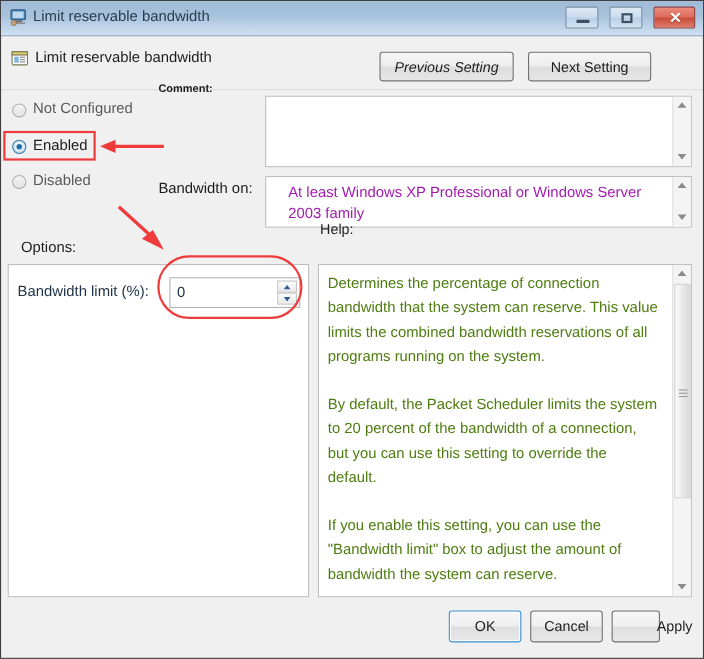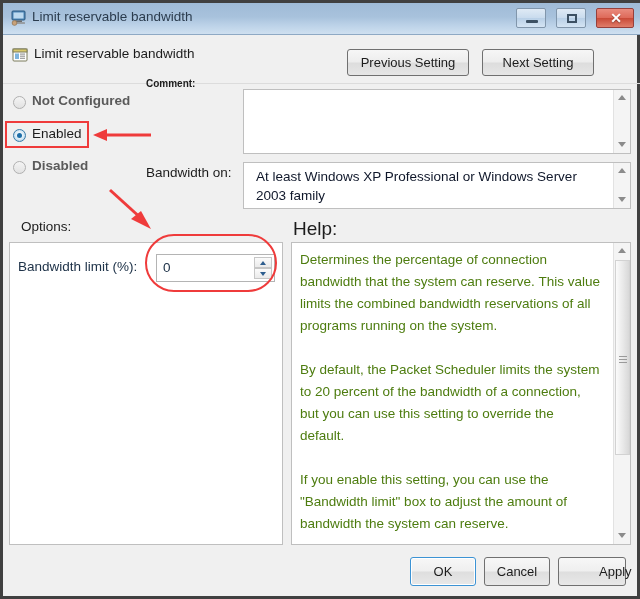--- a/index.html
+++ b/index.html
@@ -13,21 +13,21 @@
     color: #1c1c1c;
     -webkit-font-smoothing: antialiased;
     overflow: hidden;
   }
   #dialog {
     position: absolute;
     left: 0; top: 0;
     width: 640px; height: 599px;
     background: #f0f0f0;
     box-sizing: border-box;
-    border: 3px solid #404040;
+    border: 1px solid #404040;
   }
 
   
   #titlebar {
     position: absolute; left: 0; top: 0;
     width: 638px; height: 31px;
     background: linear-gradient(to bottom, #9fbbd7 0%, #a8c2dc 45%, #bcd2e8 72%, #cfe0f0 100%);
     border-bottom: 1px solid #8ea9c4;
   }
   #title-icon {
@@ -92,21 +92,21 @@
     border-radius: 3px;
     box-sizing: border-box;
     background: linear-gradient(to bottom, #f6f6f6 0%, #ededed 48%, #dddddd 52%, #e6e6e6 100%);
     font-family: "Liberation Sans", sans-serif;
     font-size: 13px;
     color: #1c1c1c;
     text-align: center;
     line-height: 25px;
     cursor: default;
   }
-  #btn-prev { left: 344px; width: 122px; }
+  #btn-prev { left: 344px; width: 122px; font-style: italic; }
   #btn-next { left: 479px; width: 112px; }
 
   #head-sep {
     position: absolute; left: 0; top: 80px;
     width: 638px; height: 1px; background: #dcdcdc;
   }
 
   
   .radio-row {
     position: absolute; left: 6px;
@@ -132,21 +132,21 @@
     position: absolute; left: 3px; top: 3px;
     width: 5px; height: 5px;
     border-radius: 50%;
     background: #1d6ea8;
   }
   .radio-label {
     position: absolute; left: 23px; top: 1px;
     font-size: 13.5px;
     white-space: nowrap;
   }
-  .radio-label.dim { color: #5a5a5a; font-weight: bold; }
+  .radio-label.dim { color: #5a5a5a; }
 
   
   #comment-label {
     position: absolute; left: 143px; top: 75px;
     font-size: 10px;
     font-weight: bold;
   }
   #comment-box {
     position: absolute; left: 240px; top: 86px;
     width: 388px; height: 65px;
@@ -159,25 +159,25 @@
     font-size: 13.5px;
   }
   #supported-box {
     position: absolute; left: 240px; top: 159px;
     width: 388px; height: 47px;
     background: #ffffff;
     border: 1px solid #bfbfbf;
     box-sizing: border-box;
   }
   #supported-text {
-    position: absolute; left: 12px; top: 4px;
+    position: absolute; left: 20px; top: 4px;
     width: 345px;
     font-size: 13.5px;
     line-height: 19px;
-    color: #0f172a;
+    color: #a21caf;
   }
 
   
   .vscroll {
     position: absolute; right: 0px; top: 0px;
     width: 17px; bottom: 0px;
     background: #f4f4f4;
     border-left: 1px solid #e2e2e2;
     box-sizing: border-box;
   }
@@ -194,22 +194,22 @@
   }
   .tri.up { top: 5px; border-bottom: 5px solid #8b8b8b; }
   .tri.dn { top: 5px; border-top: 5px solid #8b8b8b; }
 
   
   #options-label {
     position: absolute; left: 18px; top: 216px;
     font-size: 13.5px;
   }
   #help-label {
-    position: absolute; left: 290px; top: 215px;
-    font-size: 19px;
+    position: absolute; left: 290px; top: 200px;
+    font-size: 13px;
   }
   #options-panel {
     position: absolute; left: 6px; top: 239px;
     width: 274px; height: 303px;
     background: #ffffff;
     border: 1px solid #bfbfbf;
     box-sizing: border-box;
   }
   #bw-label {
     position: absolute; left: 8px; top: 16px;
@@ -293,21 +293,21 @@
     text-align: center;
     line-height: 27px;
     cursor: default;
   }
   #btn-ok {
     left: 407px; width: 66px;
     border: 1px solid #3c93d4;
     box-shadow: inset 0 0 0 1px #ffffff;
   }
   #btn-cancel { left: 481px; width: 66px; }
-  #btn-apply { left: 555px; width: 68px; padding-left: 40px; }
+  #btn-apply { left: 555px; width: 44px; padding-left: 40px; }
 
   
   .anno { position: absolute; pointer-events: none; }
   #anno-enabled-box {
     left: 2px; top: 118px;
     width: 84px; height: 27px;
     border: 2px solid #ef3b3b;
     box-sizing: border-box;
   }
   #anno-arrow-h {

